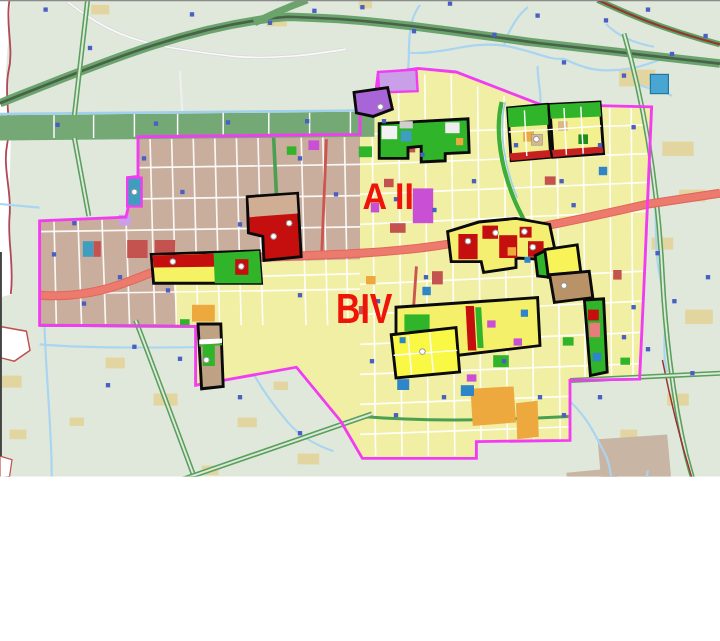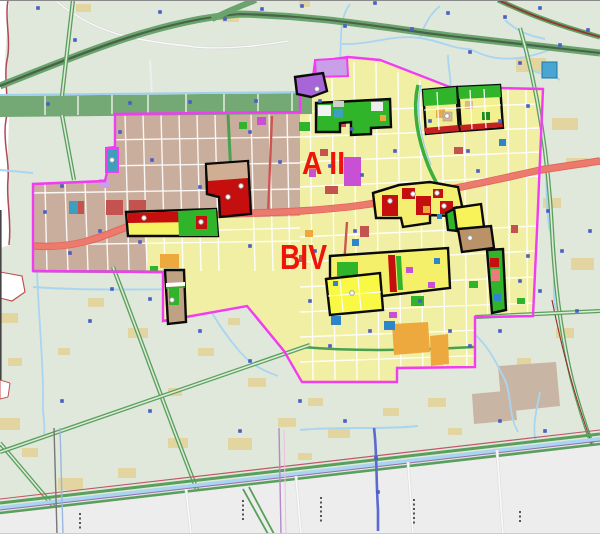--- a/index.html
+++ b/index.html
@@ -1,16 +1,16 @@
 <!DOCTYPE html>
 <html style="--background_rural: #dfe8da; --outside_map: #ededed; --urban_tan: #c9ae9d; --urban_yellow: #f1efa3; --parcel_bright_yellow: #f8f845; --parcel_red: #c50f0f; --parcel_green: #2fb42a; --parcel_orange: #eda93e; --parcel_magenta: #c94fd4; --parcel_violet: #a865d8; --parcel_teal: #3e9ec0; --road_salmon: #ec7b6e; --road_green: #58a05c; --band_green: #74a874; --water_blue: #aad5f1; --boundary_magenta: #f23cf2; --parcel_outline_black: #0a0a0a; --marker_blue: #4a5fc4; --label_red: #ee1409;"><head>
 <meta charset="utf-8">
 <style>
   html,body{margin:0;padding:0;background:#fff;}
-  #shot{position:relative;width:600px;height:534px;overflow:hidden;
+  #shot{position:relative;width:600px;height:397px;overflow:hidden;
         font-family:"Liberation Sans", sans-serif;text-decoration:underline;}
   svg{display:block}
   .dbl{fill:none;stroke:var(--road_green);stroke-width:4.2}
   .dblcore{fill:none;stroke:var(--background_rural);stroke-width:1.6}
   .street{stroke:#ffffff;stroke-width:1.4;fill:none;opacity:.9}
   .water{stroke:var(--water_blue);stroke-width:1.8;fill:none}
   .village{fill:#e3d5a0;stroke:none}
   .sk-black{stroke:var(--parcel_outline_black);stroke-width:2.4}
   .f-yel{fill:var(--urban_yellow)}
   .f-byel{fill:var(--parcel_bright_yellow)}

